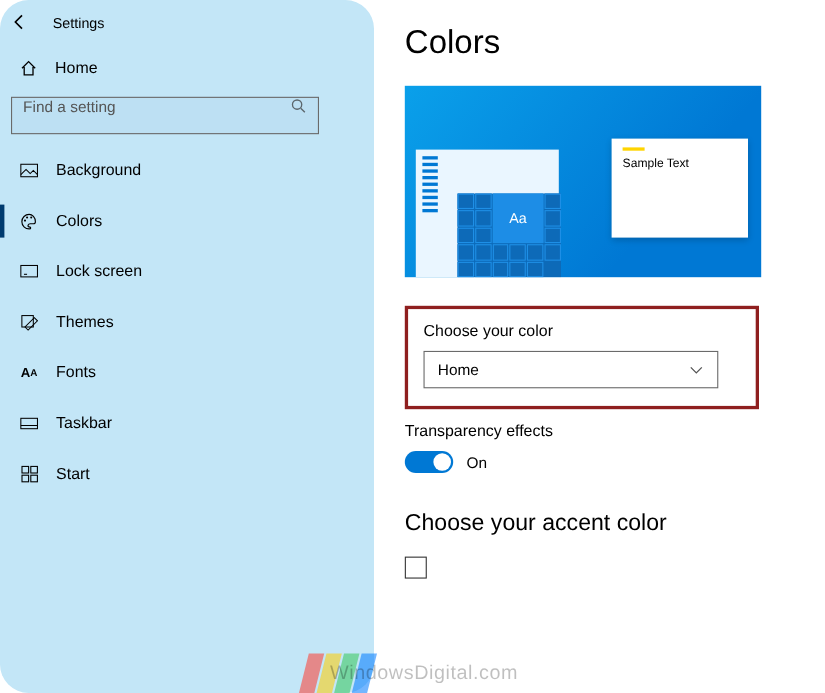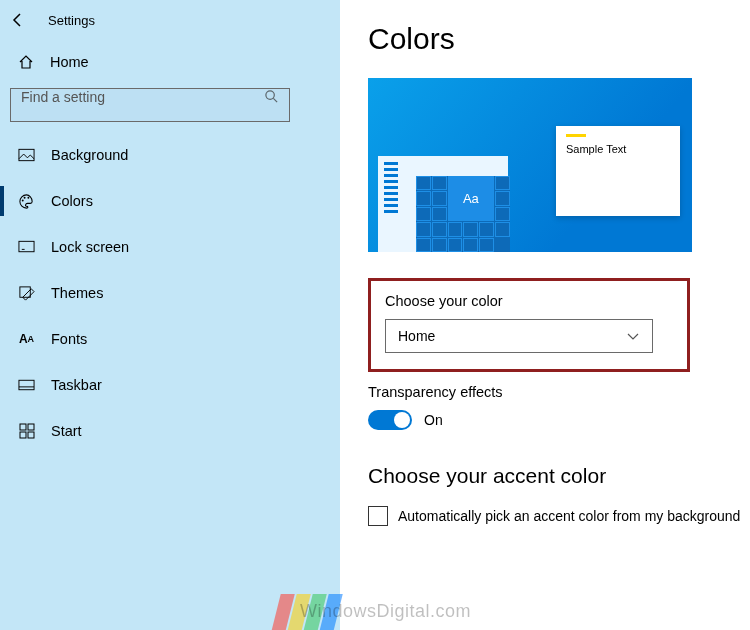--- a/index.html
+++ b/index.html
@@ -11,20 +11,21 @@
     width: 750px;
     height: 630px;
     overflow: hidden;
     position: relative;
   }
   .sidebar {
     position: absolute;
     left: 0; top: 0;
     width: 340px; height: 630px;
     background: #c3e6f7;
+    border-radius: 26px;
   }
   .titlebar {
     display: flex;
     align-items: center;
     height: 40px;
     padding-left: 10px;
     gap: 22px;
   }
   .titlebar .title { font-size: 13px; }
   .back-arrow { width:16px; height:16px; cursor:pointer; }
@@ -90,21 +91,21 @@
   }
   .preview {
     width: 324px; height: 174px;
     background: linear-gradient(130deg,#0aa0ea 0%,#0078d4 70%);
     position: relative;
     margin-bottom: 26px;
     overflow: hidden;
   }
   .preview .panel {
     position:absolute; left:10px; bottom:0;
-    width:130px; height:96px;
+    width:130px; height:116px;
     background:#eaf6ff;
   }
   .preview .panel .bars {
     position:absolute; left:6px; top:6px;
     width:14px; height:84px;
     display:flex; flex-direction:column; gap:3px;
   }
   .preview .panel .bars span { height:3px; background:#0078d4; width:100%;}
   .preview .tiles {
     position:absolute; left:38px; bottom:0;
@@ -345,21 +346,20 @@
   <div class="toggle-row">
     <div class="toggle">
         <div class="knob"></div>
       </div>
     <span>On</span>
   </div>
 
   <h2 class="subhead">Choose your accent color</h2>
   <div class="check-row">
     <div class="checkbox"></div>
-    <span>Automatically pick an accent color from my background</span>
   </div>
 </div>
 
 <div class="wm-bars">
   <span style="background:#ff3b30"></span>
     <span style="background:#ffcc00"></span>
     <span style="background:#34c759"></span>
     <span style="background:#007aff"></span>
 </div>
 <div class="watermark">WindowsDigital.com</div>

